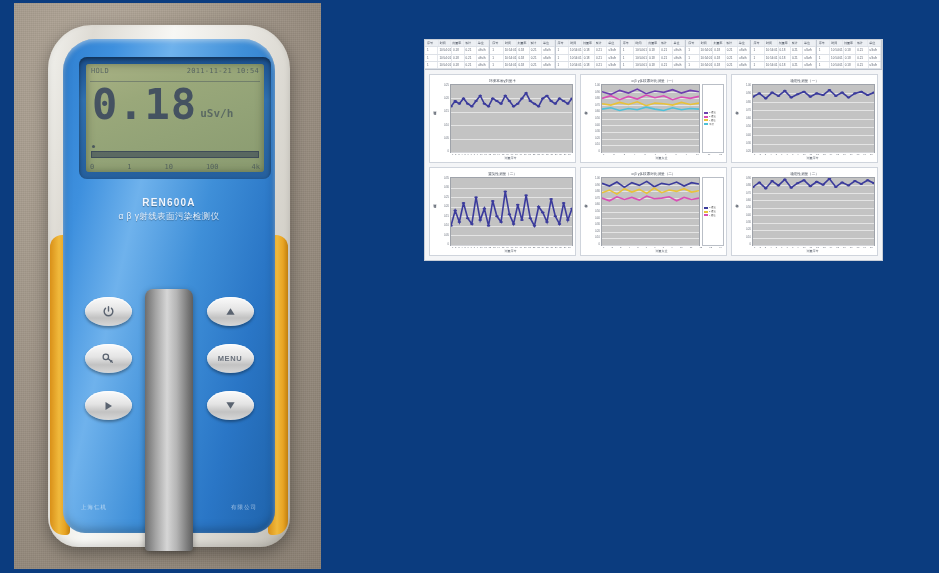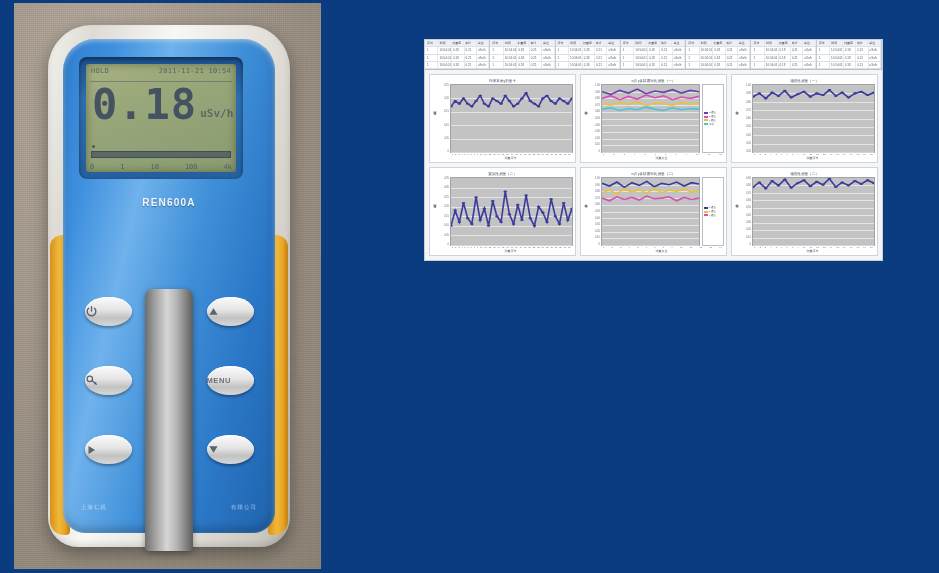--- a/index.html
+++ b/index.html
@@ -58,21 +58,21 @@
     width: 212px; height: 494px;
     border-radius: 32px 32px 22px 22px;
     background: linear-gradient(103deg, #2f7fd0 0%, #3e90de 16%, #6fb2ec 34%, #3f8fd8 56%, #2a76c6 78%, #1f63ab 100%);
     box-shadow: inset 0 2px 5px rgba(255,255,255,.45), inset 0 -4px 10px rgba(0,0,0,.25);
   }
 
   
   #bezel {
     position: absolute;
     left: 16px; top: 18px;
-    width: 164px; height: 122px;
+    width: 192px; height: 122px;
     border-radius: 8px;
     background: linear-gradient(180deg, #1b4f8c, #2f6fae 35%, #255f9d);
     box-shadow: inset 0 2px 4px rgba(0,0,0,.45);
     padding: 7px;
   }
   #lcd {
     position: relative;
     width: 100%; height: 100%;
     border-radius: 3px;
     background: linear-gradient(160deg, #a8b184 0%, #9aa87a 30%, #93a377 58%, #8a9b70 100%);
@@ -147,25 +147,25 @@
     box-shadow: 0 2px 6px rgba(0,0,0,.35);
   }
 
   
   .keycol { position: absolute; top: 258px; width: 62px; }
   .keycol.left  { left: 14px; }
   .keycol.right { right: 14px; }
   .key {
     position: relative;
     width: 47px; height: 29px;
-    margin: 0 auto 40px;
+    margin: 0 auto 18px;
     border-radius: 50%;
     background: linear-gradient(180deg, #fbfbfb 0%, #e4e4e4 45%, #c2c2c2 72%, #d7d7d7 100%);
     box-shadow: 0 2px 3px rgba(0,0,0,.35), inset 0 1px 1px rgba(255,255,255,.9);
-    display: flex; align-items: center; justify-content: flex-start;
+    display: flex; align-items: center; justify-content: center;
     color: #5a6370;
   }
   .key svg { display: block; }
   .key .keytext { font-size: 7.5px; font-weight: 700; letter-spacing: .6px; color: #69707b; }
 
   
   .footmark {
     position: absolute; bottom: 22px;
     font-size: 5.5px; color: rgba(255,255,255,.58);
     letter-spacing: 1px;
@@ -334,20 +334,21 @@
               <span>1</span>
               <span>10</span>
               <span>100</span>
               <span>4k</span>
             </div>
           </div>
         </div>
 
         <div id="brand">
           <div class="model">REN600A</div>
+          <div class="cn">α β γ射线表面污染检测仪</div>
         </div>
 
         <div id="handle"></div>
 
         <div class="keycol left">
           <div class="key">
             <span>
               <svg width="13" height="13" viewBox="0 0 24 24" fill="none" stroke="#5a6370" stroke-width="2.6" stroke-linecap="round">
                 <path d="M12 3 L12 11"></path>
                 <path d="M6.5 6 A8 8 0 1 0 17.5 6"></path>

